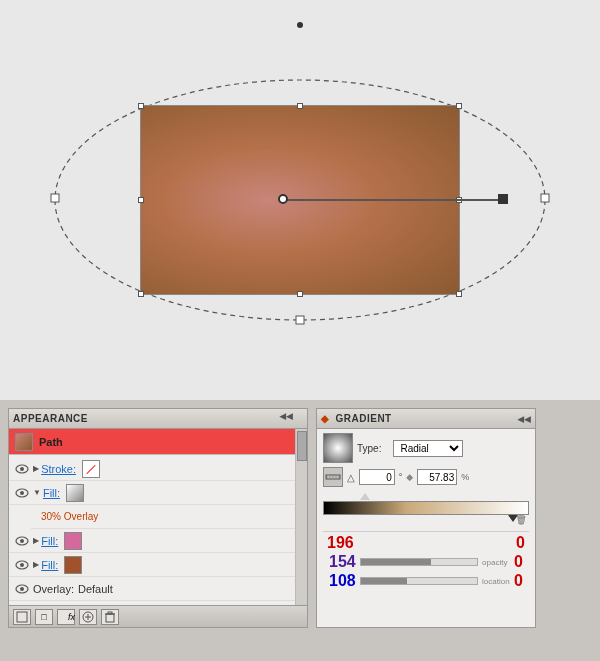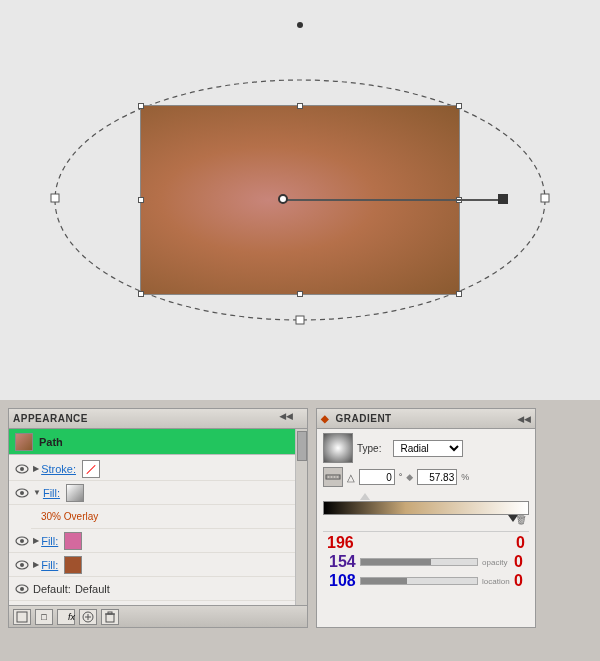--- a/index.html
+++ b/index.html
@@ -146,21 +146,21 @@
 
     
     .appearance-content {
       padding: 2px 0;
     }
 
     .app-header-row {
       display: flex;
       align-items: center;
       padding: 3px 6px;
-      background: #22c55e;
+      background: #ef4444;
       border-bottom: 1px solid #bbb;
       height: 26px;
     }
 
     .color-swatch-sm {
       width: 18px;
       height: 18px;
       margin-right: 6px;
       border: 1px solid #888;
       flex-shrink: 0;
@@ -558,21 +558,21 @@
         <span class="arrow-icon">▶</span>
         <span class="row-label">Fill:</span>
         <div class="swatch-box swatch-brown"></div>
       </div>
 
       <div class="app-row">
         <svg class="eye-icon" viewBox="0 0 14 10">
           <ellipse cx="7" cy="5" rx="6" ry="4" fill="none" stroke="#555" stroke-width="1.2"></ellipse>
           <circle cx="7" cy="5" r="2" fill="#555"></circle>
         </svg>
-        <span class="row-label-black">Default:</span>
+        <span class="row-label-black">Overlay:</span>
         <span class="row-label-black">Default</span>
       </div>
 
     </div>
 
     <div class="panel-scrollbar">
       <div class="scroll-thumb"></div>
     </div>
 
     <div class="app-toolbar">

